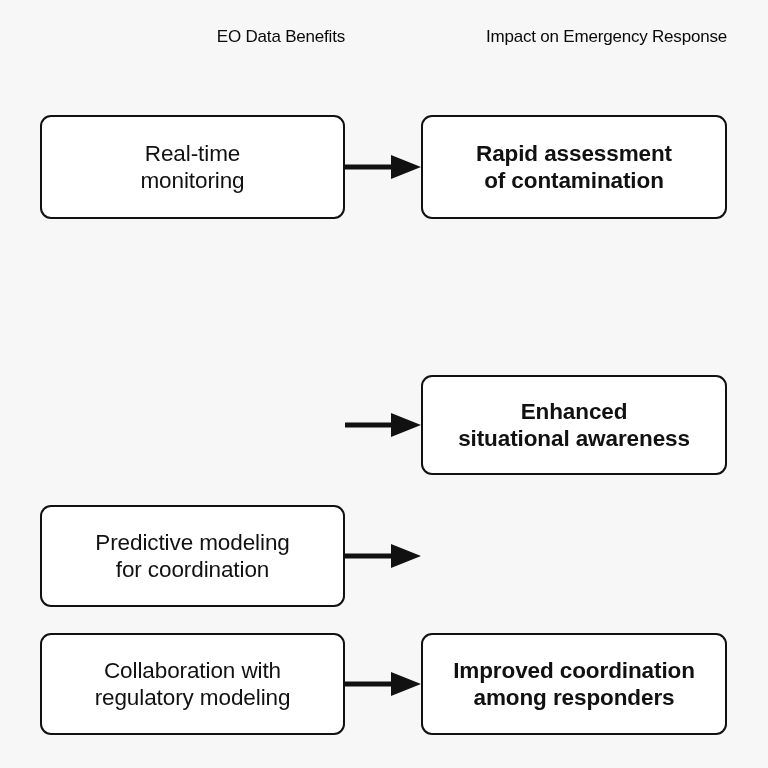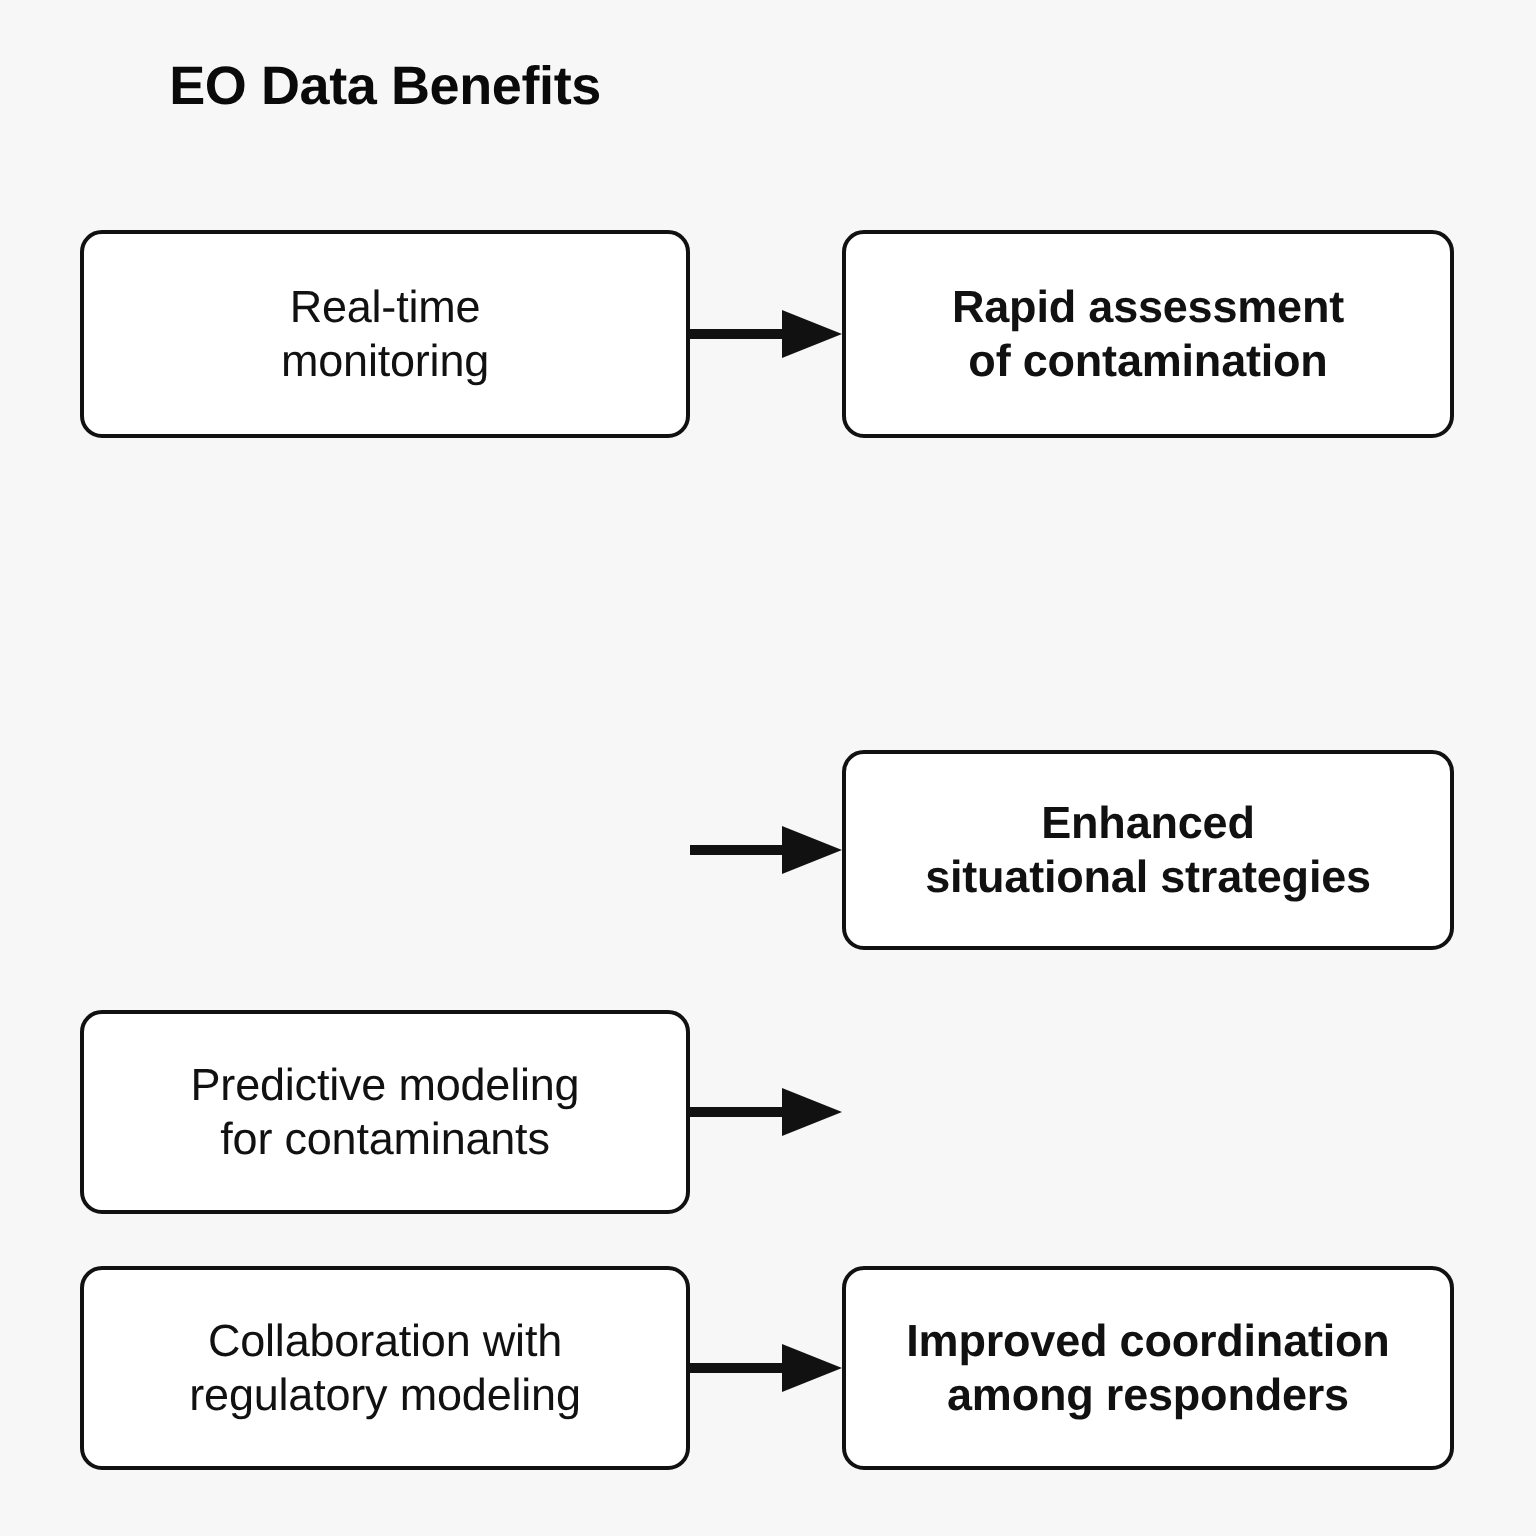--- a/index.html
+++ b/index.html
@@ -25,23 +25,23 @@
   .headers {
     position: absolute;
     top: 0;
     left: 0;
     width: 768px;
     height: 110px;
   }
   .col-header {
     position: absolute;
     top: 26px;
-    text-align: center;
-    font-weight: bold;
-    font-size: 27px;
+    text-align: right;
+    font-weight: normal;
+    font-size: 17px;
     line-height: 1.28;
     color: #0a0a0a;
     letter-spacing: -0.2px;
   }
   .col-header.left {
     left: 40px;
     width: 305px;
   }
   .col-header.right {
     left: 421px;
@@ -116,20 +116,22 @@
     height: 26px;
   }
 </style>
 </head>
 <body>
 
 <div class="canvas">
 
   <div class="headers">
     <div class="col-header left">EO Data Benefits</div>
+    <div class="col-header right">Impact on Emergency
+Response</div>
   </div>
 
   <div class="rows">
 
     <div class="row row-1">
       <div class="node left">
         <span class="label">Real-time
 monitoring</span>
       </div>
       <div class="connector">
@@ -147,28 +149,28 @@
 
     <div class="row row-3">
       <div class="connector">
         <svg viewBox="0 0 76 26" xmlns="http://www.w3.org/2000/svg">
           <line x1="0" y1="13" x2="52" y2="13" stroke="#111111" stroke-width="5"></line>
           <polygon points="46,1 76,13 46,25" fill="#111111"></polygon>
         </svg>
       </div>
       <div class="node right">
         <span class="label">Enhanced
-situational strategies</span>
+situational awareness</span>
       </div>
     </div>
 
     <div class="row row-4">
       <div class="node left">
         <span class="label">Predictive modeling
-for contaminants</span>
+for coordination</span>
       </div>
       <div class="connector">
         <svg viewBox="0 0 76 26" xmlns="http://www.w3.org/2000/svg">
           <line x1="0" y1="13" x2="52" y2="13" stroke="#111111" stroke-width="5"></line>
           <polygon points="46,1 76,13 46,25" fill="#111111"></polygon>
         </svg>
       </div>
     </div>
 
     <div class="row row-5">

